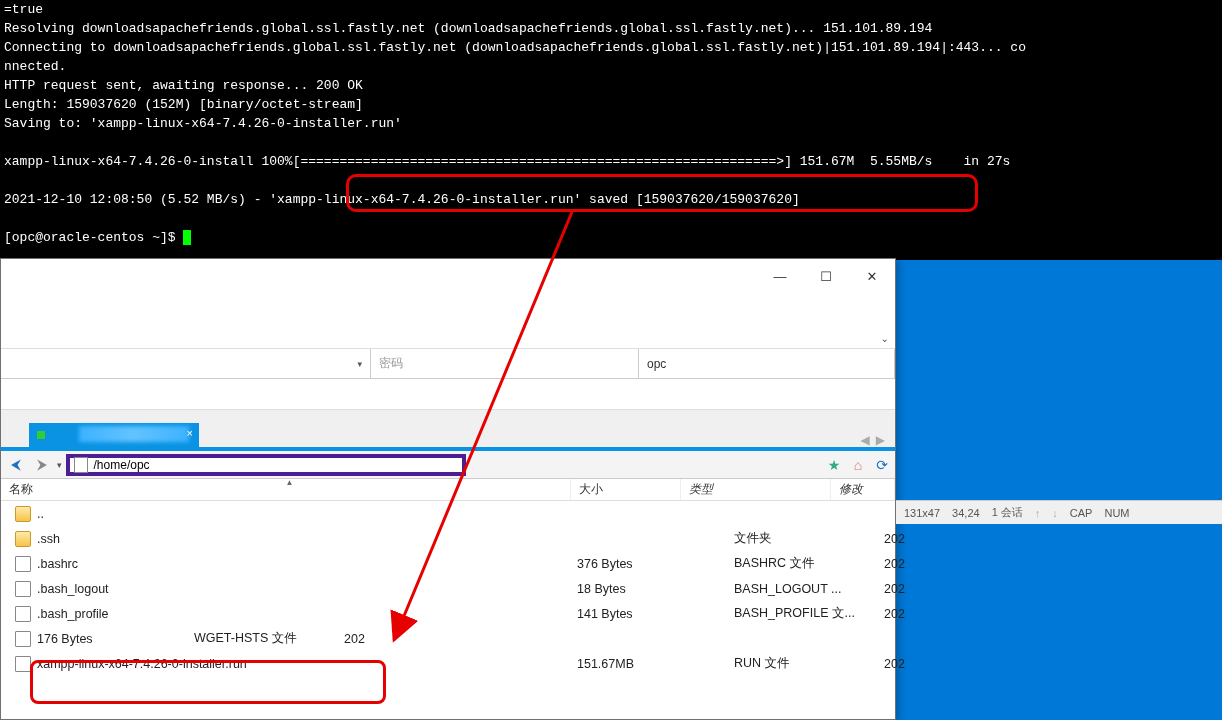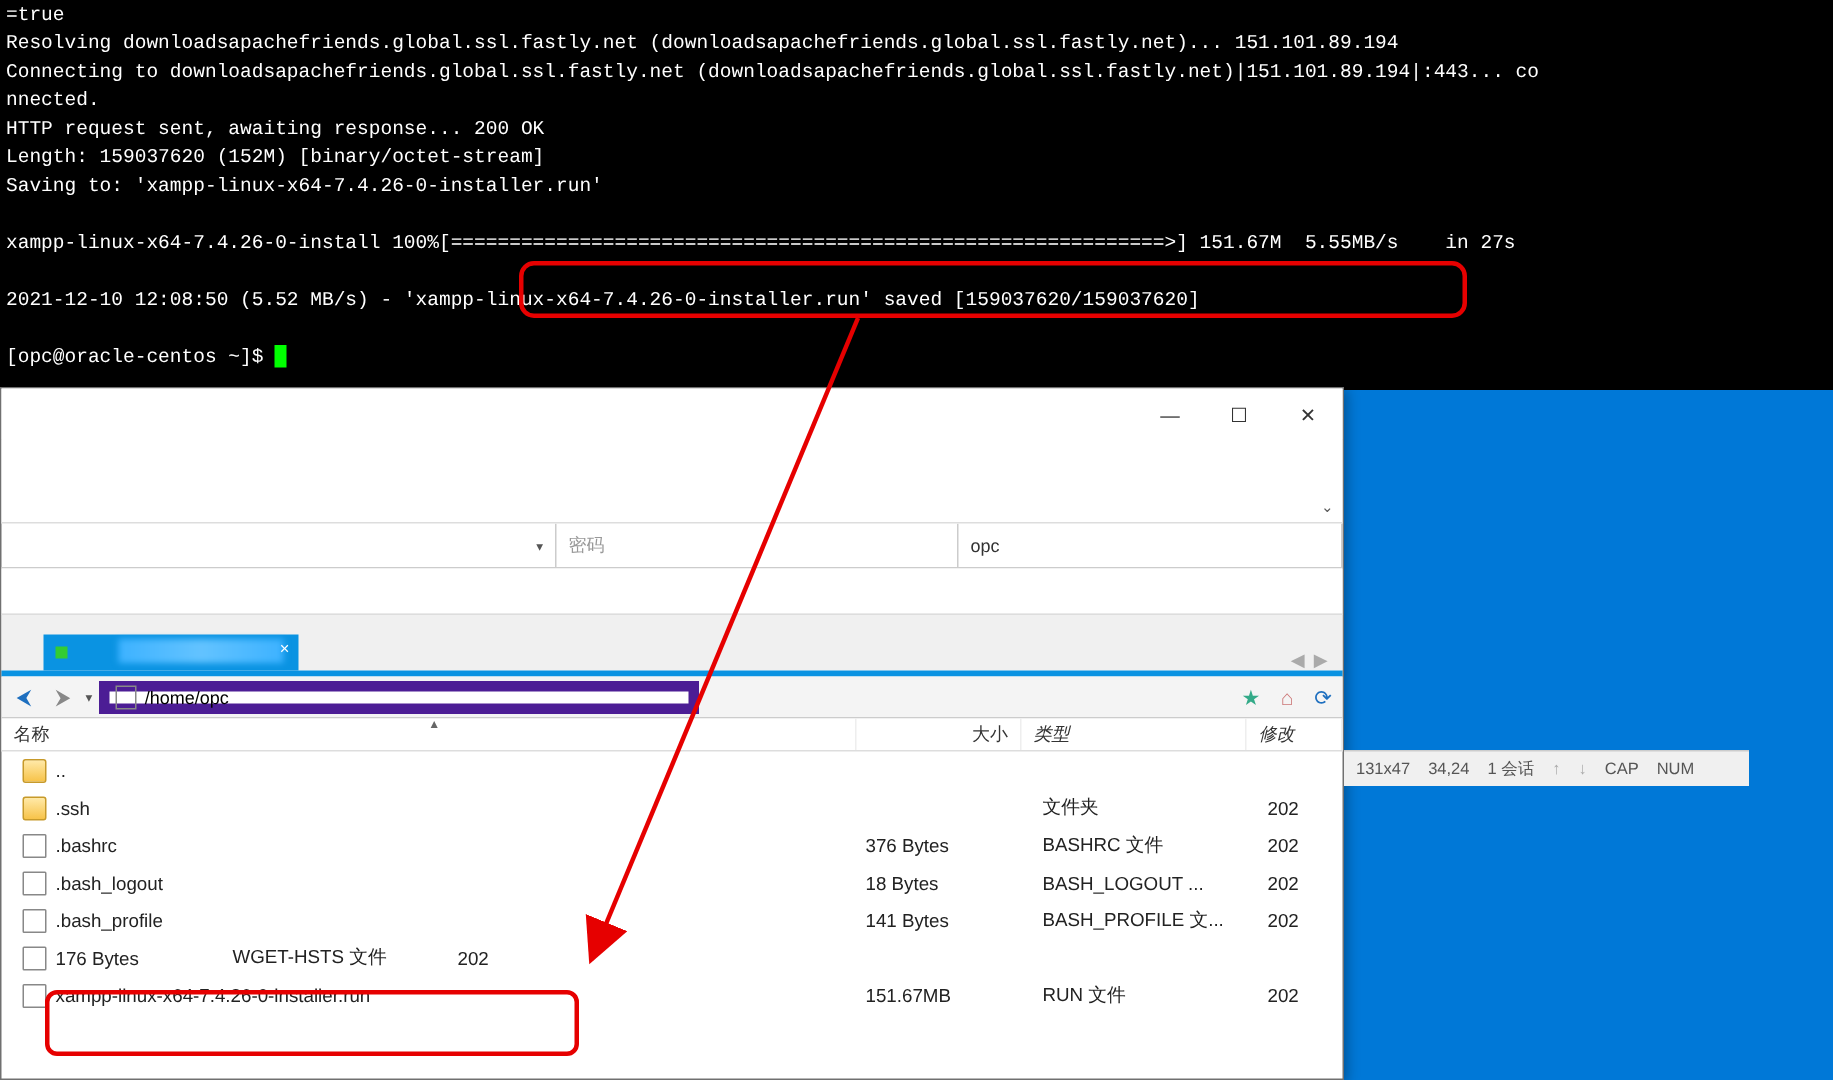--- a/index.html
+++ b/index.html
@@ -32,47 +32,47 @@
   .tab { height:24px; width:170px; background:#0a93e2; color:#fff; font-size:12px; display:flex; align-items:center; padding:0 8px; position:relative;}
   .tab .dot{width:8px;height:8px;background:#3c3;display:inline-block;margin-right:6px;}
   .tab .x{position:absolute;right:6px;top:4px;font-size:11px;}
   .tab-blur{position:absolute;left:50px;top:3px;width:110px;height:16px;background:linear-gradient(90deg,#3db2ff,#63c3ff,#3db2ff);filter:blur(2px);}
   .tabsrow .scrolls{margin-left:auto;display:flex;gap:6px;color:#aaa;font-size:12px;padding-right:10px;}
   .divbar{height:4px;background:#0a93e2;}
 
   .navbar { height:28px; background:#f4f4f4; display:flex; align-items:center; gap:4px; padding:0 4px; border-bottom:1px solid #ccc;}
   .navbtn { width:22px;height:22px;display:flex;align-items:center;justify-content:center;font-size:14px;color:#1e6fbf;cursor:default;}
   .navbtn.fwd{color:#888;}
-  .addr { flex:0 0 400px; height:22px; background:#fff; border:7px solid #4c1d95; display:flex; align-items:center; font-size:12px; padding:0 4px;}
+  .addr { flex:0 0 400px; height:22px; background:#fff; border:4px solid #4c1d95; display:flex; align-items:center; font-size:12px; padding:0 4px;}
   .addr .pgico{width:14px;height:16px;border:1px solid #888;margin-right:6px;}
   .navright{margin-left:auto;display:flex;gap:6px;align-items:center;}
   .navico{width:18px;height:18px;display:flex;align-items:center;justify-content:center;font-size:14px;}
 
   .filehdr { height:22px; background:#fff; border-bottom:1px solid #ddd; display:flex; font-size:12px; color:#333;}
   .col { padding:2px 8px; border-right:1px solid #eee; position:relative;}
   .col.name{flex:0 0 570px;}
-  .col.size{flex:0 0 110px; text-align:right;}
+  .col.size{flex:0 0 110px; text-align:left;}
   .col.type{flex:0 0 150px;font-style:italic;}
   .col.mod{flex:1;font-style:italic;}
   .sortico{position:absolute; left:50%; top:-1px; font-size:8px; color:#666;}
 
   .filelist { font-size:12.5px; color:#222; }
   .frow { height:25px; display:flex; align-items:center; }
   .frow .ico{width:16px;height:16px;margin:0 6px 0 14px;flex:none;}
   .ico.folder{background:linear-gradient(#ffe9a8,#f7c349);border:1px solid #c79a2a;border-radius:2px;}
   .ico.file{background:#fff;border:1px solid #888;border-radius:1px;}
   .frow .n{flex:0 0 540px;}
   .frow .s{flex:0 0 110px;text-align:left;padding-right:8px;}
-  .frow .t{flex:0 0 150px;padding-left:8px;}
+  .frow .t{flex:0 0 150px;padding-left:8px;margin-left:39px;}
   .frow .m{flex:1;padding-left:8px;}
 
   .file-highlight{position:absolute;border:3px solid #e60000;border-radius:8px;left:30px;top:660px;width:356px;height:44px;pointer-events:none;}
 
   .statusbar {
-    position:absolute; top:500px; left:896px; width:270px; height:24px;
+    position:absolute; top:500px; left:896px; width:326px; height:24px;
     background:#f0f0f0; border-top:1px solid #ccc; display:flex; align-items:center;
     font-size:11px; color:#555; gap:12px; padding:0 8px;
   }
   .statusbar .arrow{color:#aaa;}
 
   .red-arrow{position:absolute;pointer-events:none;left:0;top:0;}
 </style>
 </head>
 <body>
 

